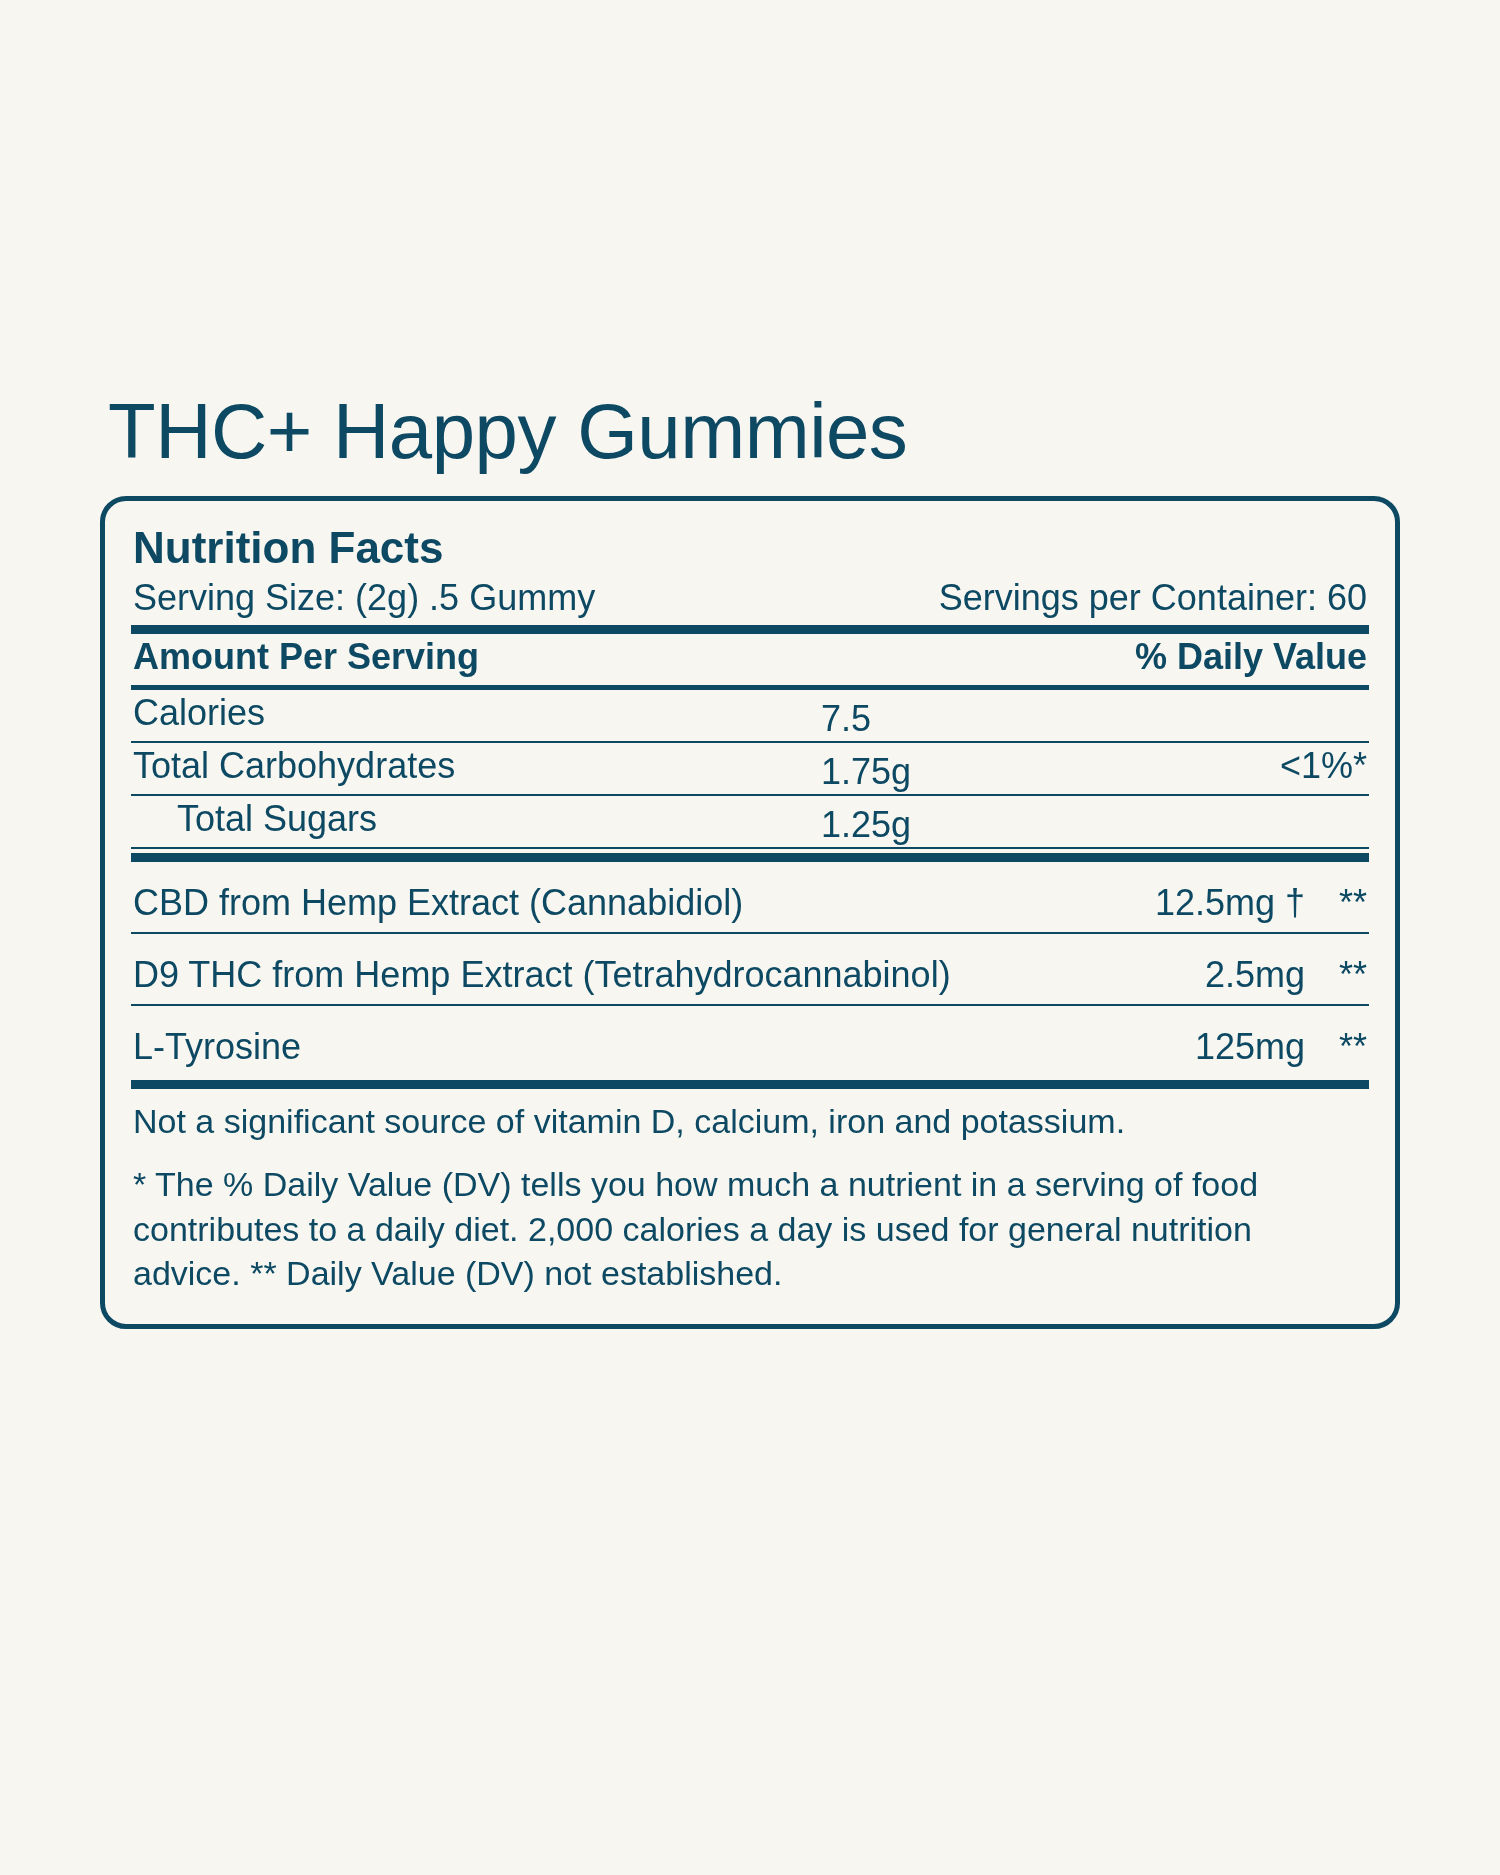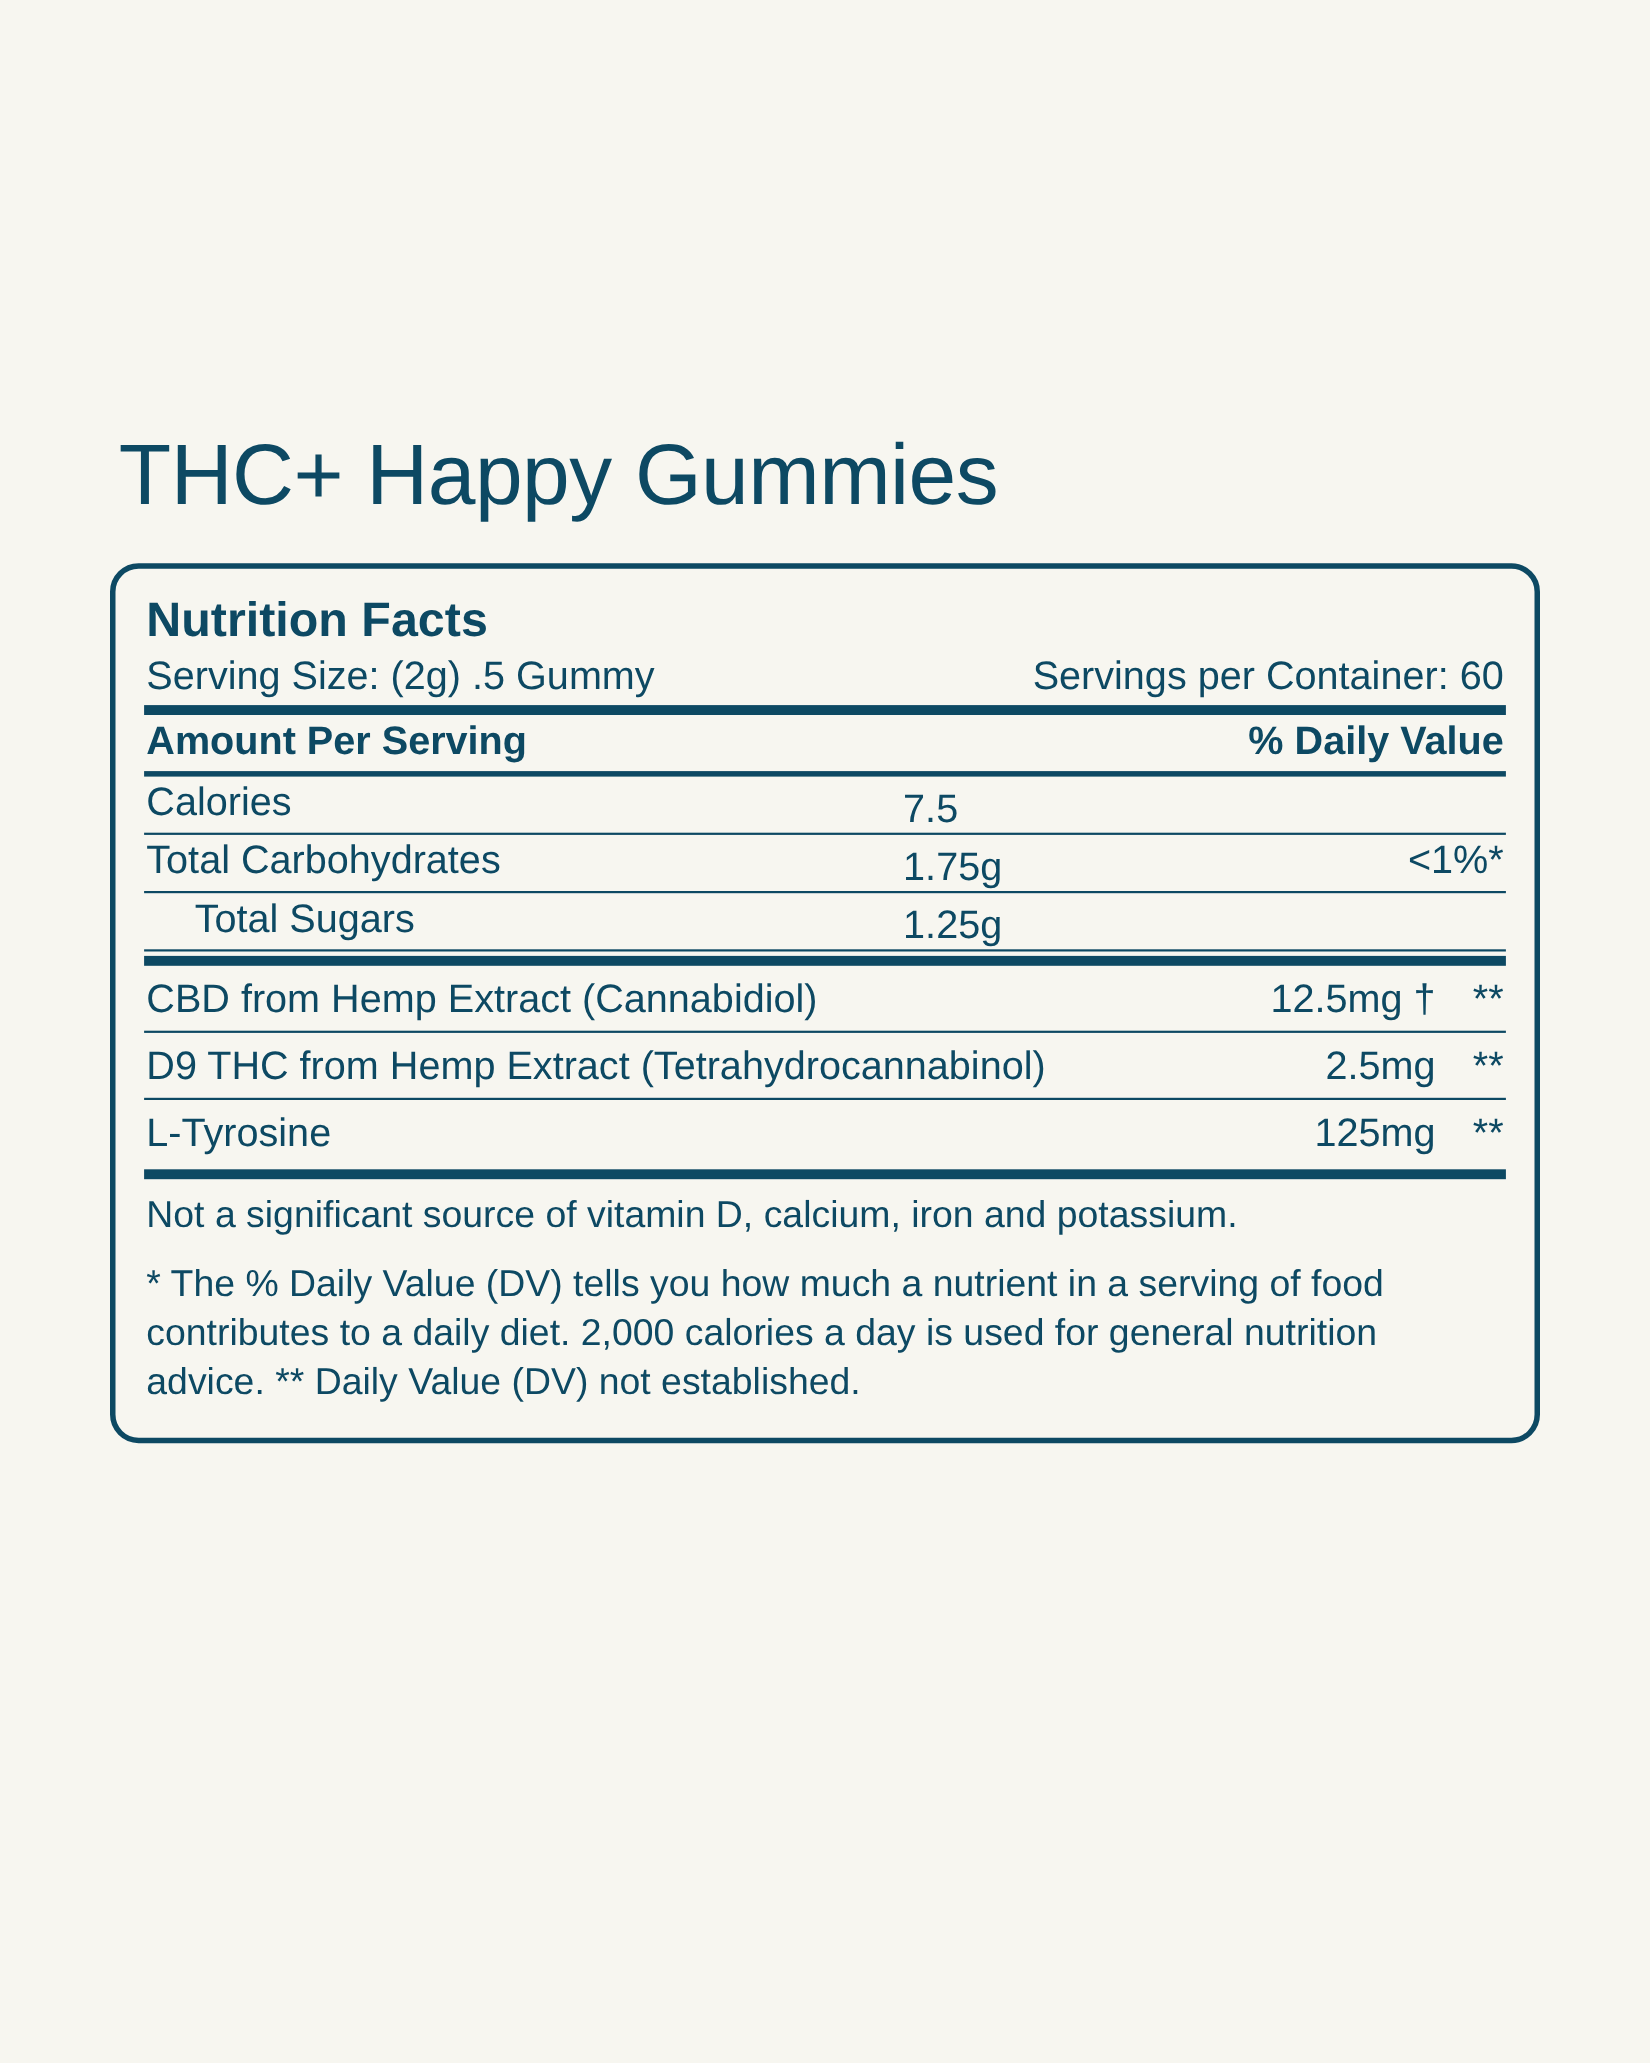--- a/index.html
+++ b/index.html
@@ -27,21 +27,21 @@
     font-size: 78px;
     font-weight: 400;
     letter-spacing: -0.5px;
     color: #0d4963;
     line-height: 1;
     white-space: nowrap;
   }
   .panel {
     position: absolute;
     left: 100px;
-    top: 512px;
+    top: 496px;
     width: 1300px;
     border: 5px solid #0d4963;
     border-radius: 26px;
     box-sizing: border-box;
     padding: 22px 26px 28px 26px;
   }
   .nf-title {
     font-size: 44px;
     font-weight: bold;
     line-height: 1.15;
@@ -98,21 +98,21 @@
     padding-left: 46px;
   }
   .indent-2 {
     padding-left: 88px;
   }
   .cb-row {
     display: flex;
     align-items: baseline;
     font-size: 36px;
     line-height: 1.25;
-    padding: 7px 2px 7px 2px;
+    padding: 18px 2px 7px 2px;
   }
   .cb-name {
     flex: 1 1 auto;
   }
   .cb-amount {
     flex: 0 0 auto;
     text-align: right;
     white-space: nowrap;
   }
   .cb-mark {

